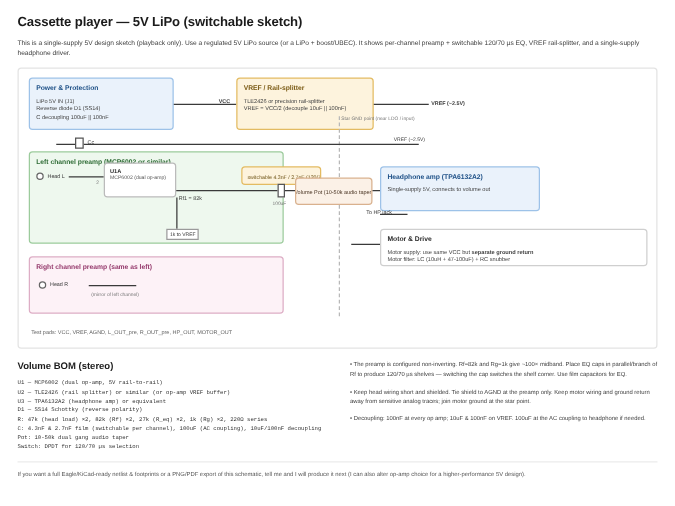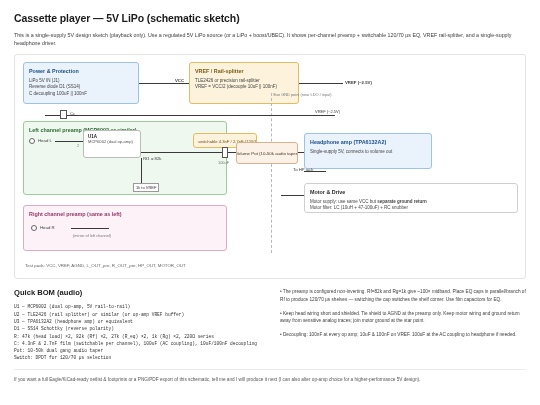--- a/index.html
+++ b/index.html
@@ -122,21 +122,21 @@
     font-size:4.7px; color:#555; line-height:1.5;
     border-top:1px solid #ececec;
     margin-top:7px; padding-top:6px;
   }
 </style>
 </head>
 <body>
 
 <div id="page">
 
-  <h1 class="title">Cassette player — 5V LiPo (schematic sketch)</h1>
+  <h1 class="title">Cassette player — 5V LiPo (switchable sketch)</h1>
   <p class="intro">This is a single-supply 5V design sketch (playback only). Use a regulated 5V LiPo source (or a LiPo + boost/UBEC). It shows per-channel preamp + switchable 120/70 µs EQ, VREF rail-splitter, and a single-supply headphone driver.</p>
 
   <div class="schematic">
 
     <div class="box blue" style="left:8px; top:7px; width:116px; height:42px;">
       <span class="bt">Power &amp; Protection</span>
       <span class="bl">LiPo 5V IN (J1)</span>
       <span class="bl">Reverse diode D1 (SS14)</span>
       <span class="bl">C decoupling 100uF || 100nF</span>
     </div>
@@ -212,21 +212,21 @@
     <div class="node" style="left:16px; top:170px; width:6px; height:6px;"></div>
     <span class="lbl" style="left:25px; top:170px;">Head R</span>
     <div class="wire h" style="left:56px; top:173px; width:38px;"></div>
     <span class="lbl sm" style="left:58px; top:178px;">(mirror of left channel)</span>
 
     <div class="testpads" style="position:absolute; left:8px; top:203px;">Test pads: VCC, VREF, AGND, L_OUT_pre, R_OUT_pre, HP_OUT, MOTOR_OUT</div>
   </div>
 
   <div class="cols">
     <div class="col">
-      <h2 class="sec">Quick BOM (audio)</h2>
+      <h2 class="sec">Volume BOM (stereo)</h2>
       <pre class="bom">U1 — MCP6002 (dual op-amp, 5V rail-to-rail)
 U2 — TLE2426 (rail splitter) or similar (or op-amp VREF buffer)
 U3 — TPA6132A2 (headphone amp) or equivalent
 D1 — SS14 Schottky (reverse polarity)
 R: 47k (head load) ×2, 82k (Rf) ×2, 27k (R_eq) ×2, 1k (Rg) ×2, 220Ω series
 C: 4.3nF &amp; 2.7nF film (switchable per channel), 100uF (AC coupling), 10uF/100nF decoupling
 Pot: 10-50k dual gang audio taper
 Switch: DPDT for 120/70 µs selection</pre>
     </div>
     <div class="col">

